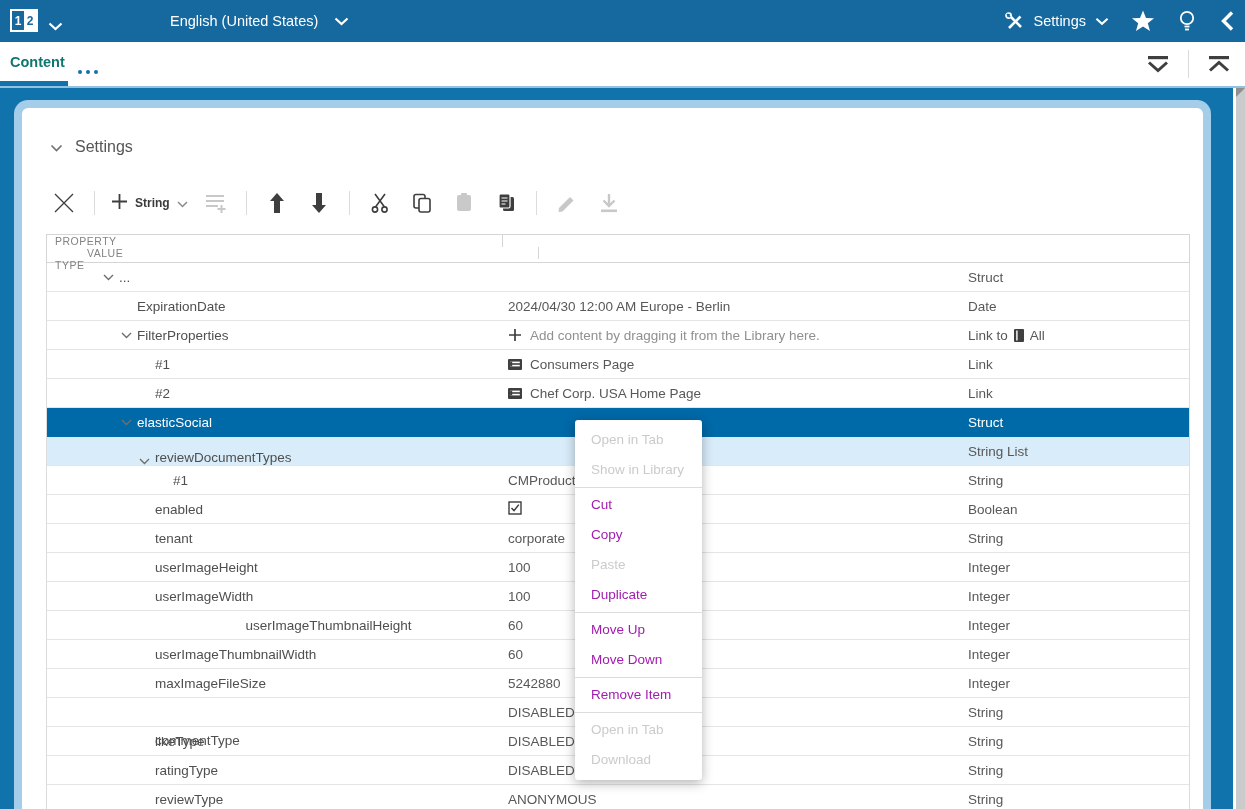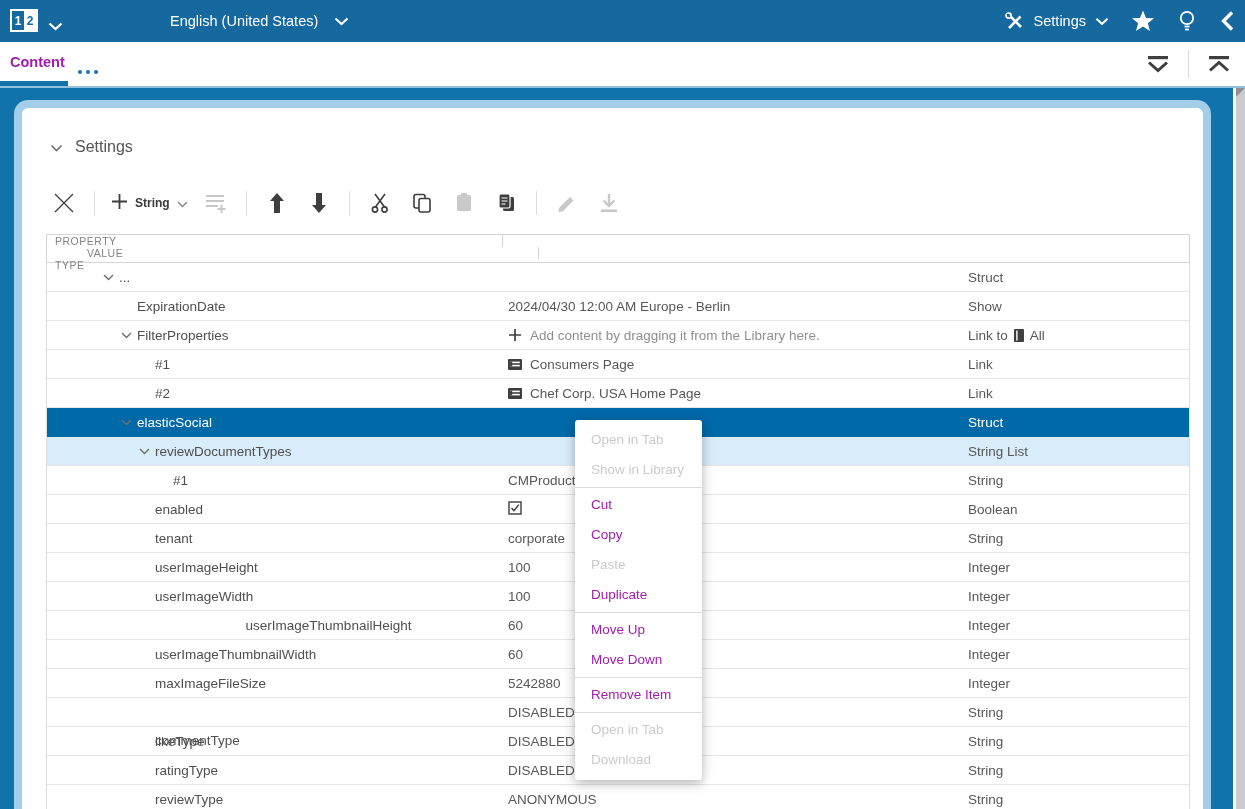--- a/index.html
+++ b/index.html
@@ -17,21 +17,21 @@
   .lang-group{position:absolute;left:170px;top:0;height:42px;display:flex;align-items:center;gap:16px;
       color:#fff;font-size:14.5px;}
   .topbar-right{position:absolute;right:10px;top:0;height:42px;display:flex;align-items:center;gap:22px;color:#fff;}
   .settings-group{display:flex;align-items:center;gap:9px;font-size:14.5px;}
   .icon-btn{display:flex;align-items:center;justify-content:center;}
 
   
   .tabbar{position:absolute;left:0;top:42px;width:1245px;height:46px;background:#fff;box-sizing:border-box;
       border-bottom:2px solid #93C1DE;}
   .tab-active{position:absolute;left:10px;top:0;height:40px;display:flex;align-items:center;
-      color:#a21caf;font-weight:bold;font-size:14.5px;}
+      color:#0f766e;font-weight:bold;font-size:14.5px;}
   .tab-underline{position:absolute;left:0;bottom:0;width:68px;height:5px;background:#1272AB;}
   .tab-more{position:absolute;left:78px;top:28px;display:flex;gap:4px;}
   .tab-more i{width:4px;height:4px;border-radius:50%;background:#1272AB;}
   .tabbar-actions{position:absolute;right:12px;top:0;height:44px;display:flex;align-items:center;gap:16px;}
   .vdiv{width:1px;height:28px;background:#D9D9D9;}
 
   
   .workarea{position:absolute;left:0;top:88px;width:1233px;height:721px;background:#1173AC;overflow:hidden;}
   .card{position:absolute;left:14px;top:12px;width:1181px;height:724px;background:#fff;
       border:8px solid #A3CDE8;border-bottom:none;border-radius:14px 14px 0 0;}
@@ -279,21 +279,21 @@
             </div>
             <div class="trow">
               <div class="cell prop" style="padding-left: 74px;">
                 <span class="chevslot"></span>
                 <span class="ptext">ExpirationDate</span>
               </div>
               <div class="cell val">
                 <span>2024/04/30 12:00 AM Europe - Berlin</span>
               </div>
               <div class="cell typ">
-                <span>Show</span>
+                <span>Date</span>
               </div>
             </div>
             <div class="trow">
               <div class="cell prop" style="padding-left: 74px;">
                 <span class="chevslot">
                   <svg width="11" height="7" viewBox="0 0 11 7">
                     <path d="M1 1 L5.5 5.5 L10 1" fill="none" stroke="currentColor" stroke-width="1.4"></path>
                   </svg>
                 </span>
                 <span class="ptext">FilterProperties</span>
@@ -365,21 +365,21 @@
                   </svg>
                 </span>
                 <span class="ptext">elasticSocial</span>
               </div>
               <div class="cell val"></div>
               <div class="cell typ">
                 <span>Struct</span>
               </div>
             </div>
             <div class="trow sel2">
-              <div class="cell prop" style="padding-left: 92px;">
+              <div class="cell prop" style="padding-left: 92px; align-items: flex-end;">
                 <span class="chevslot">
                   <svg width="11" height="7" viewBox="0 0 11 7">
                     <path d="M1 1 L5.5 5.5 L10 1" fill="none" stroke="currentColor" stroke-width="1.4"></path>
                   </svg>
                 </span>
                 <span class="ptext">reviewDocumentTypes</span>
               </div>
               <div class="cell val"></div>
               <div class="cell typ">
                 <span>String List</span>

